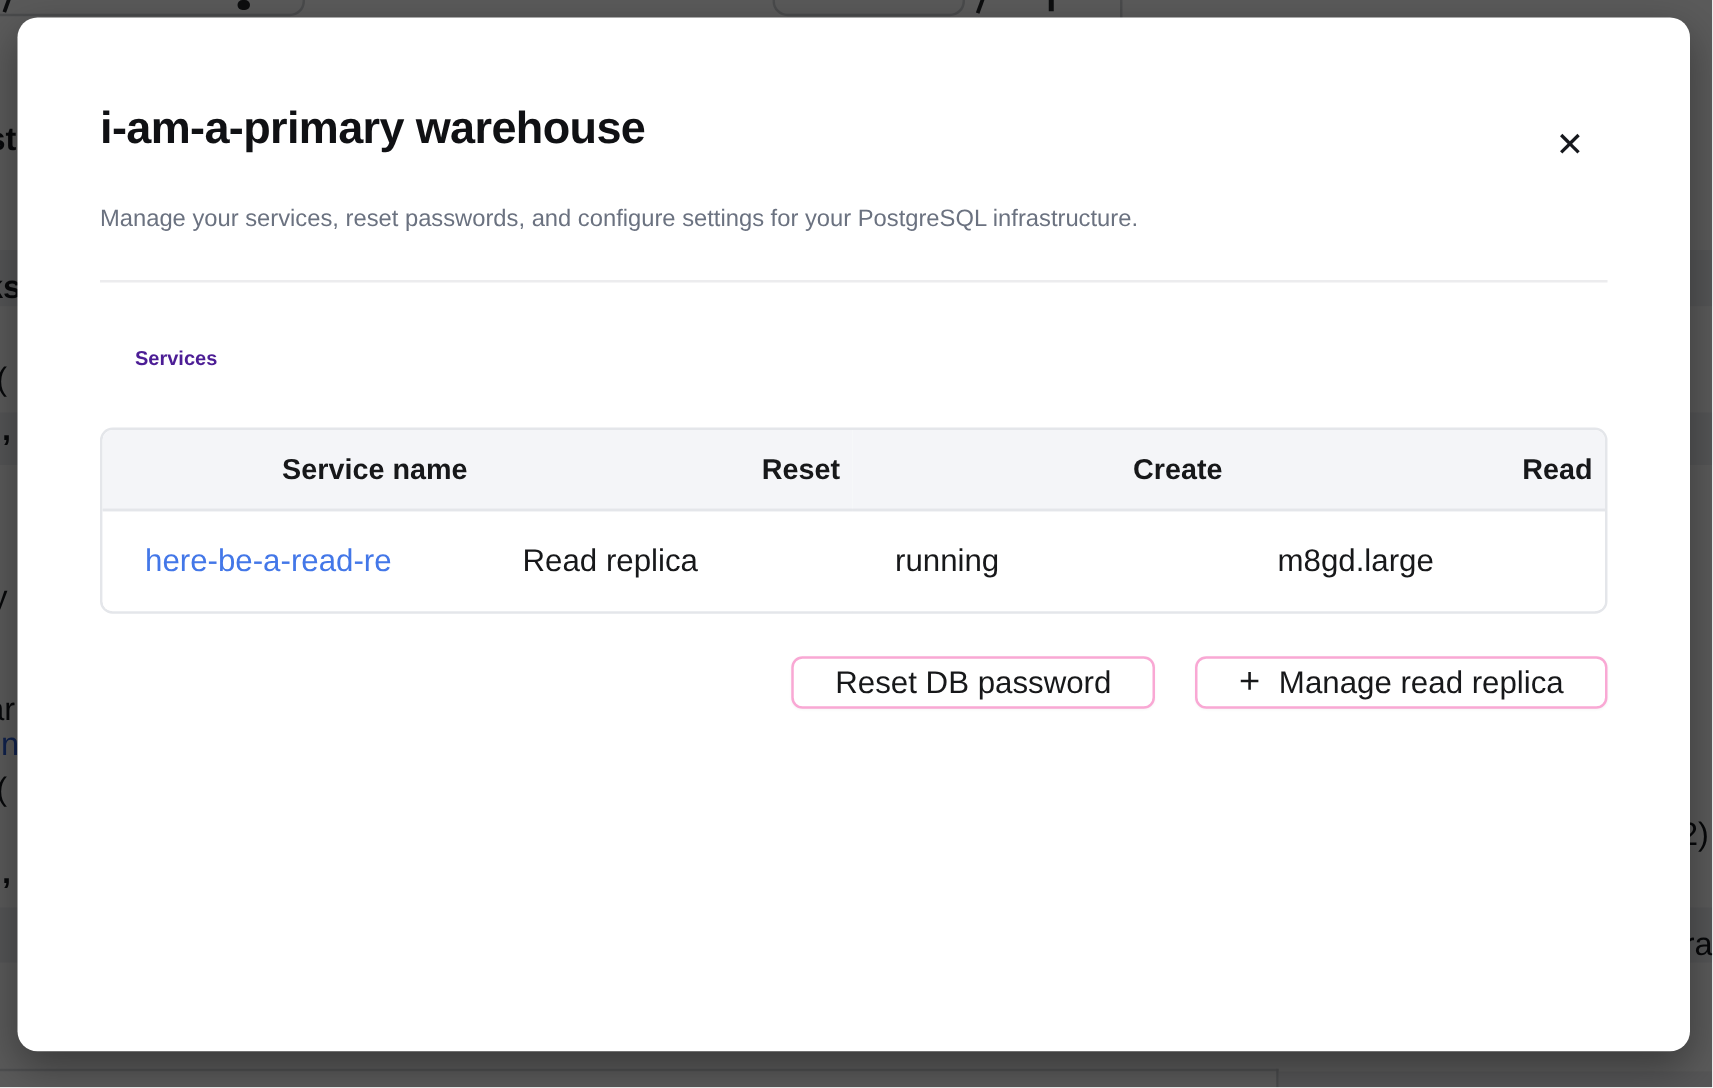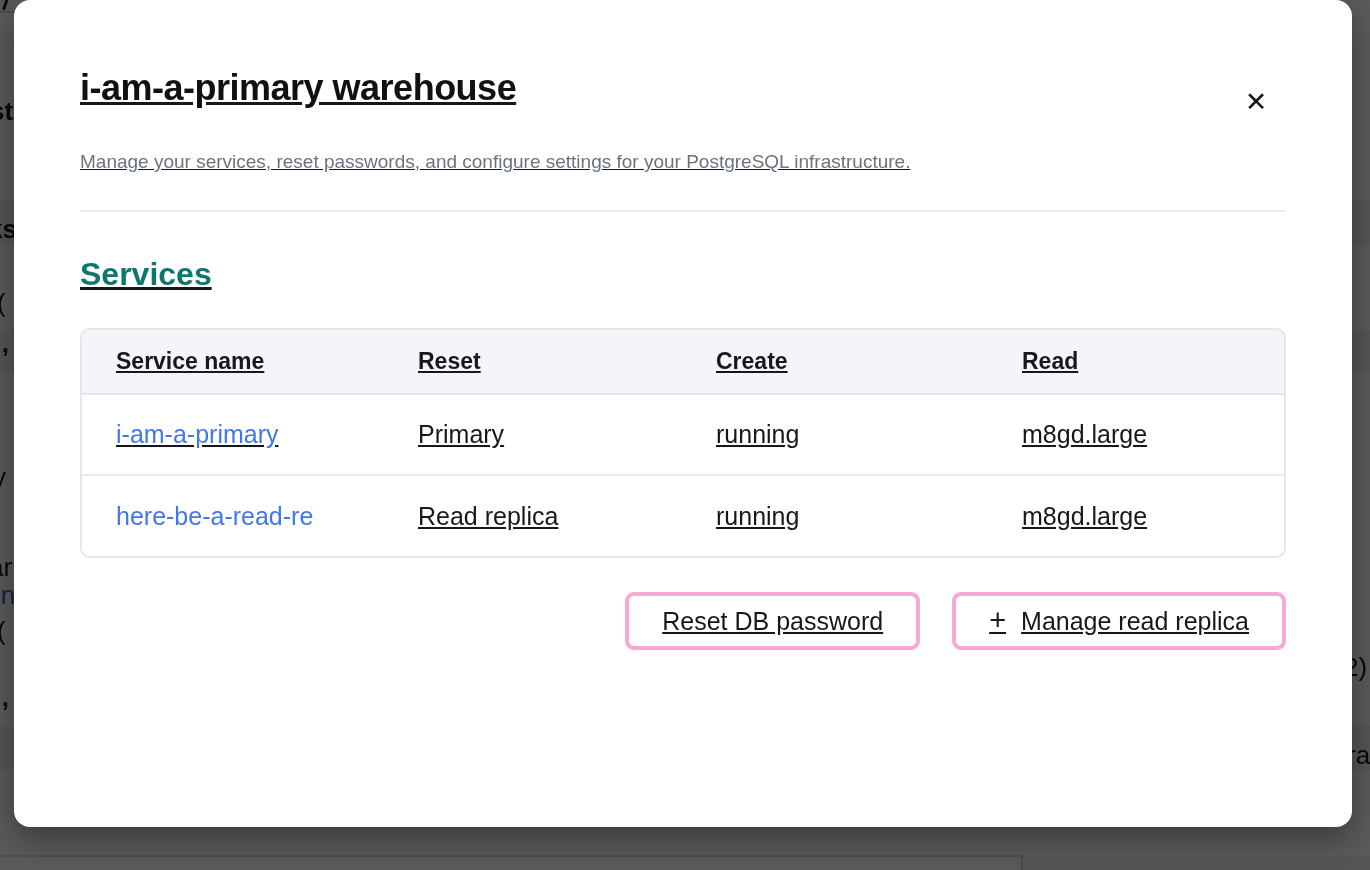--- a/index.html
+++ b/index.html
@@ -20,64 +20,63 @@
   .bd-corner-area { position: absolute; background: #f2f2f4; }
   .bd-frag { position: absolute; font-size: 26px; white-space: nowrap; line-height: 1; }
   .bd-mark { position: absolute; background: #26282c; }
   .bd-diag { transform: rotate(20deg); }
 
   
   .overlay { position: absolute; inset: 0; background: rgba(0,0,0,0.645); }
 
   
   .modal {
-    position: absolute; left: 14px; top: 0; width: 1338px; height: 827px;
+    position: absolute; left: 14px; top: 14px; width: 1338px; height: 827px;
     background: #ffffff; border-radius: 16px;
     box-shadow: 0 12px 34px rgba(0,0,0,0.38);
     padding: 66px 66px 52px 66px;
-    text-decoration: underline;
   }
   .modal-title {
     font-size: 36px; font-weight: 700; letter-spacing: -0.5px; color: #101114;
     line-height: 44px;
   }
   .modal-close {
     position: absolute; top: 80px; right: 74px; width: 44px; height: 44px;
     display: flex; align-items: center; justify-content: center;
     font-size: 27px; line-height: 1; color: #16181d;
     background: transparent; border: none; cursor: pointer;
   }
   .modal-desc {
     margin-top: 30px; max-width: 1140px;
     font-size: 19px; line-height: 43px; color: #6b7280;
   }
   .modal-divider { margin-top: 27px; border: none; border-top: 2px solid #ececee; }
-  .services-heading { margin-top: 48px; font-size: 32px; font-weight: 700; color: #0f766e; line-height: 28px; }
+  .services-heading { margin-top: 48px; font-size: 16px; font-weight: 700; color: #4c1d95; line-height: 28px; margin-left: 28px; }
 
   .table-wrap {
     margin-top: 40px; border: 2px solid #e4e6ea; border-radius: 10px; overflow: hidden;
   }
   table { width: 100%; border-collapse: collapse; table-layout: fixed; }
   thead th {
-    height: 64px; background: #f4f5f8; text-align: left; vertical-align: middle;
+    height: 64px; background: #f4f5f8; text-align: right; vertical-align: middle;
     padding: 0 10px 0 34px; font-size: 23px; font-weight: 700; color: #17181a;
     border-bottom: 2px solid #e4e6ea;
   }
   tbody td {
     height: 81px; vertical-align: middle; padding: 0 10px 0 34px;
     font-size: 25px; color: #17181a; background: #ffffff;
   }
   tbody tr + tr td { border-top: 2px solid #e9ebee; }
   a.svc-link { color: #4377e8; text-decoration: none; cursor: pointer; }
   .clip { display: inline-block; max-width: 268px; overflow: hidden; white-space: nowrap; vertical-align: middle; }
 
   .actions { margin-top: 34px; display: flex; justify-content: flex-end; gap: 32px; }
   .btn {
-    height: 58px; display: inline-flex; align-items: center; justify-content: center;
-    padding: 0 33px; background: #ffffff; border: 4px solid #f9a8d4; border-radius: 9px;
+    height: 42px; display: inline-flex; align-items: center; justify-content: center;
+    padding: 0 33px; background: #ffffff; border: 2px solid #f9a8d4; border-radius: 9px;
     font-family: "Liberation Sans", sans-serif; font-size: 25px; color: #17181a;
     cursor: pointer; box-shadow: 0 1px 2px rgba(0,0,0,0.04);
   }
   .btn .plus { font-size: 29px; font-weight: 400; margin-right: 15px; line-height: 1; position: relative; top: -1px; }
 </style>
 </head>
 <body>
 
 <div class="stage">
 
@@ -138,26 +137,20 @@
         <thead>
           <tr>
               <th>Service name</th>
               <th>Reset</th>
               <th>Create</th>
               <th>Read</th>
             </tr>
         </thead>
         <tbody>
             <tr>
-              <td><a class="svc-link" style="color: rgb(67, 119, 232);">i-am-a-primary</a></td>
-              <td>Primary</td>
-              <td>running</td>
-              <td>m8gd.large</td>
-            </tr>
-            <tr>
               <td><a class="svc-link clip" style="color: rgb(67, 119, 232);">here-be-a-read-re</a></td>
               <td>Read replica</td>
               <td>running</td>
               <td>m8gd.large</td>
             </tr>
           </tbody>
       </table>
     </div>
 
     <div class="actions">

